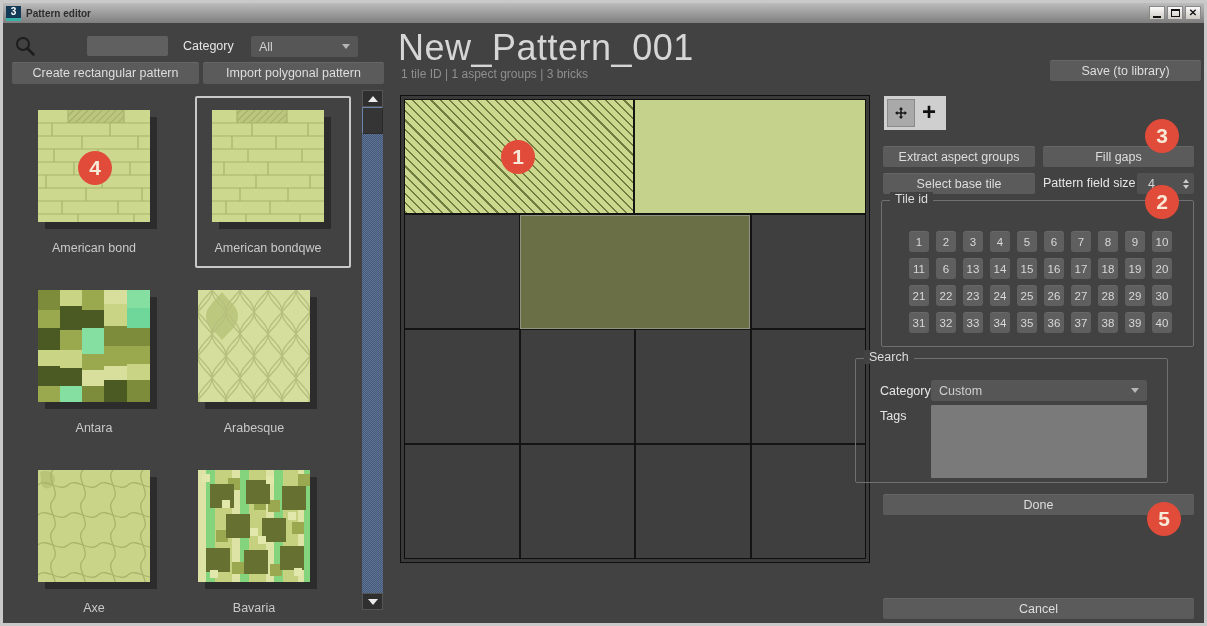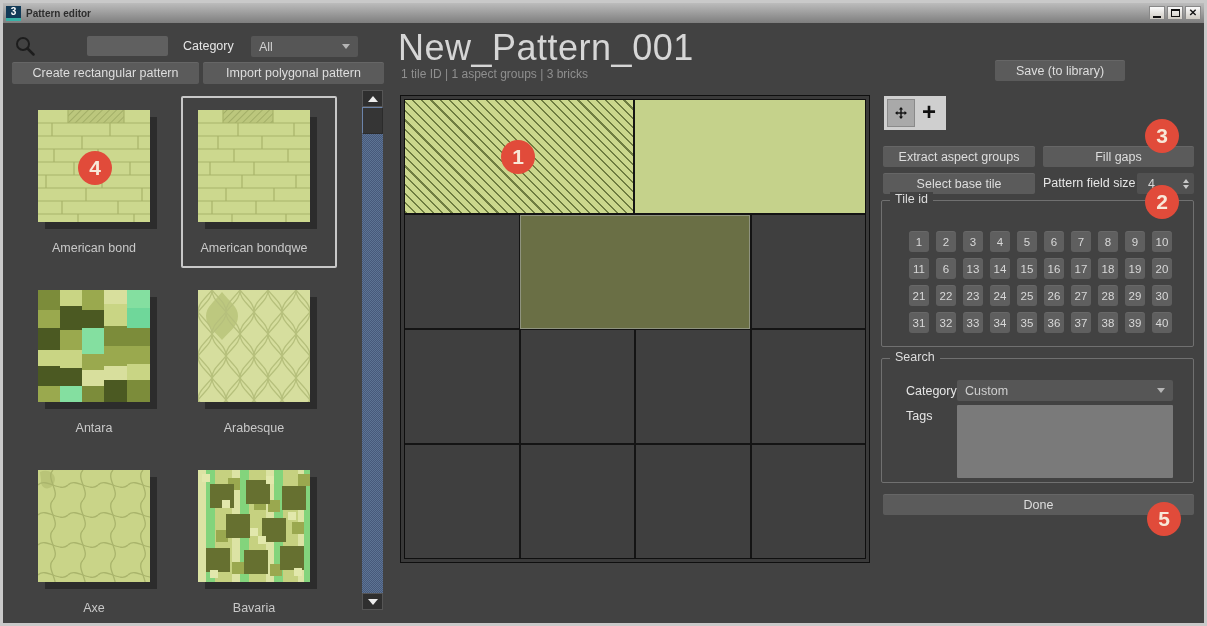--- a/index.html
+++ b/index.html
@@ -109,21 +109,21 @@
         <rect width="112" height="112" fill="#ccd88e"></rect>
         <rect x="30" y="0" width="56" height="13" fill="url(#hatchA)"></rect>
         <g stroke="#a8b46a" stroke-width="1.2" fill="none">
           <path d="M0 13H112M0 26H112M0 39H112M0 52H112M0 65H112M0 78H112M0 91H112M0 104H112"></path>
           <path d="M30 0V13M86 0V13M14 13V26M72 13V26M44 26V39M100 26V39M16 39V52M60 39V52M36 52V65M92 52V65M8 65V78M64 65V78M48 78V91M104 78V91M24 91V104M80 91V104M40 104V112M96 104V112"></path>
         </g>
       </svg>
       <div class="thumb-label">American bond</div>
     </div>
 
-    <div class="thumb-cell selected" style="left:195px;top:87px;">
+    <div class="thumb-cell selected" style="left:209px;top:87px;">
       <svg class="thumb" viewBox="0 0 112 112">
         <rect width="112" height="112" fill="#ccd88e"></rect>
         <rect x="25" y="0" width="50" height="13" fill="url(#hatchA)"></rect>
         <g stroke="#a8b46a" stroke-width="1.2" fill="none">
           <path d="M0 13H112M0 26H112M0 39H112M0 52H112M0 65H112M0 78H112M0 91H112M0 104H112"></path>
           <path d="M25 0V13M75 0V13M40 13V26M96 13V26M20 26V39M64 26V39M36 39V52M90 39V52M12 52V65M56 52V65M44 65V78M98 65V78M28 78V91M76 78V91M14 91V104M58 91V104M34 104V112M88 104V112"></path>
         </g>
       </svg>
       <div class="thumb-label">American bondqwe</div>
     </div>
@@ -284,21 +284,21 @@
             <div class="cell"></div>
           </div>
         <div class="canvas-tiles">
             <div class="tile tile-hatched" style="left: 0%; top: 0%; width: 50%; height: 25%;"></div>
             <div class="tile tile-solid" style="left: 50%; top: 0%; width: 50%; height: 25%;"></div>
             <div class="tile tile-base" style="left: 25%; top: 25%; width: 50%; height: 25%;"></div>
           </div>
       </div>
     </div>
 
-    <button class="btn abs" style="left:992px;top:37px;width:130px;height:21px;text-align:right;">Save (to library)</button>
+    <button class="btn abs" style="left:1047px;top:37px;width:151px;height:21px;text-align:right;">Save (to library)</button>
 
     <div class="toolbox abs" style="left:881px;top:73px;">
       <button class="tool-btn active">
         <svg width="20" height="20" viewBox="0 0 20 20">
           <g fill="#111">
             <polygon points="10,1.5 13,5 7,5"></polygon>
               <polygon points="10,18.5 13,15 7,15"></polygon>
             <polygon points="1.5,10 5,7 5,13"></polygon>
               <polygon points="18.5,10 15,7 15,13"></polygon>
             <rect x="9" y="4" width="2" height="12"></rect>
@@ -362,32 +362,33 @@
           <button class="tid">34</button>
           <button class="tid">35</button>
           <button class="tid">36</button>
           <button class="tid">37</button>
           <button class="tid">38</button>
           <button class="tid">39</button>
           <button class="tid">40</button>
         </div>
     </div>
 
-    <div class="group" style="left:878px;top:335px;width:313px;height:125px;padding-left:8px;">
+    <div class="group" style="left:852px;top:335px;width:313px;height:125px;padding-left:8px;">
       <div class="group-title">Search</div>
       <div class="label abs" style="left:24px;top:25px;">Category</div>
       <div class="dropdown abs" style="left:75px;top:21px;width:216px;height:21px;">
         <span>Custom</span>
         <span class="dd-arrow"></span>
       </div>
       <div class="label abs" style="left:24px;top:50px;">Tags</div>
       <textarea class="tags-area abs" style="left: 75px; top: 46px; width: 216px; height: 73px;"></textarea>
     </div>
 
     <button class="btn abs" style="left:880px;top:471px;width:311px;height:21px;">Done</button>
+    <button class="btn abs" style="left:880px;top:575px;width:311px;height:21px;">Cancel</button>
 
     <div class="abs" style="inset:0;pointer-events:none;">
         <div class="ann" style="left: 515px; top: 134px;">1</div>
         <div class="ann" style="left: 1159px; top: 179px;">2</div>
         <div class="ann" style="left: 1159px; top: 113px;">3</div>
         <div class="ann" style="left: 92px; top: 145px;">4</div>
         <div class="ann" style="left: 1161px; top: 496px;">5</div>
       </div>
   </div>
 </div>

